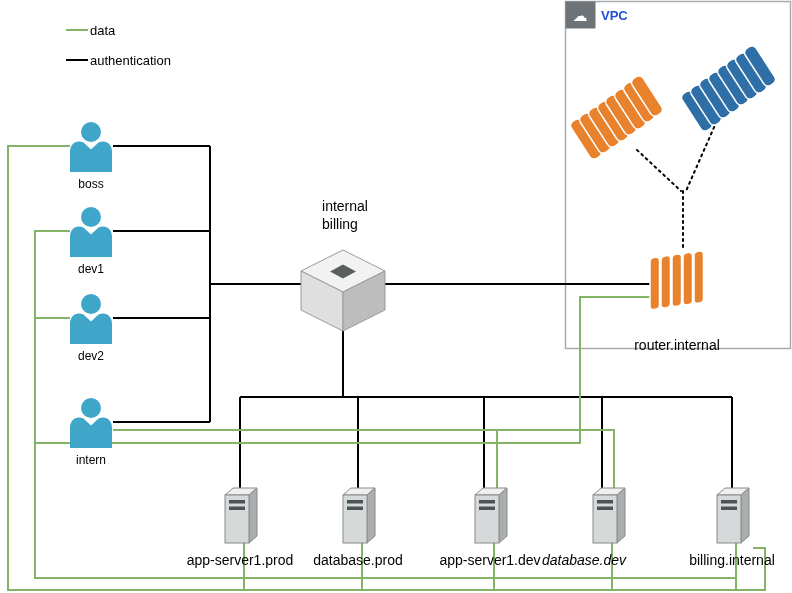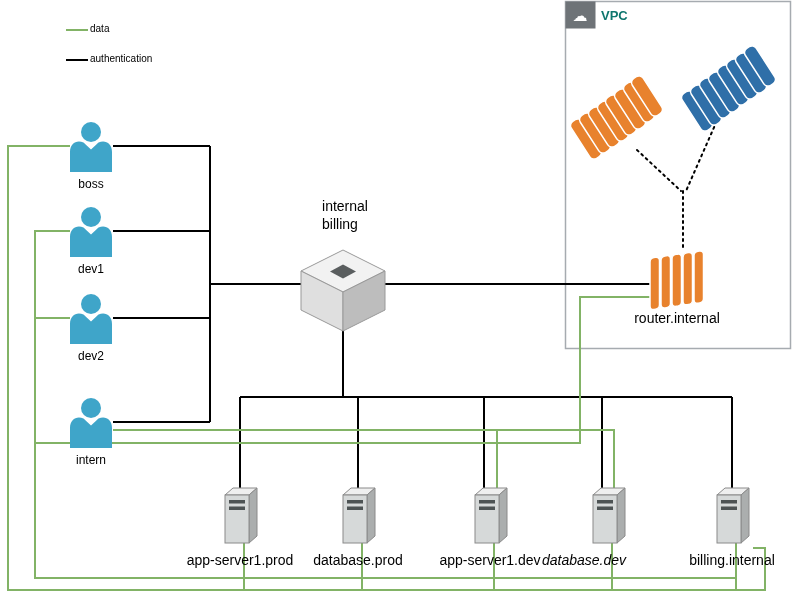--- a/index.html
+++ b/index.html
@@ -8,22 +8,22 @@
     width:792px;height:593px;
     background:#ffffff;
     font-family:"Liberation Sans","DejaVu Sans",sans-serif;
     overflow:hidden;
   }
   #diagram-svg{position:absolute;left:0;top:0;}
   .lbl{position:absolute;color:#000;white-space:nowrap;}
   .centered{transform:translateX(-50%);text-align:left;}
   .node-lbl{font-size:14px;}
   .user-lbl{font-size:12px;}
-  .legend-lbl{font-size:10px;}
-  .vpc-lbl{font-size:13px;color:#0f766e;font-weight:bold;}
+  .legend-lbl{font-size:13px;}
+  .vpc-lbl{font-size:13px;color:#1d4ed8;font-weight:bold;}
   .two-line{line-height:18px;}
 </style>
 </head>
 <body>
 
 <div id="canvas">
 
 <svg id="diagram-svg" width="792" height="593" viewBox="0 0 792 593">
   <defs>
     <g id="user-icon-shape">
@@ -147,21 +147,21 @@
 <div class="lbl user-lbl centered" style="left:91px;top:262px;">dev1</div>
 <div class="lbl user-lbl centered" style="left:91px;top:349px;">dev2</div>
 <div class="lbl user-lbl centered" style="left:91px;top:453px;">intern</div>
 
 <div class="lbl node-lbl centered two-line" style="left:345px;top:197px;">
   <div>internal</div>
   <div>billing</div>
 </div>
 
 <div class="lbl vpc-lbl" style="left:601px;top:8px;">VPC</div>
-<div class="lbl node-lbl centered" style="left:677px;top:310px;">router.internal</div>
+<div class="lbl node-lbl centered" style="left:677px;top:337px;">router.internal</div>
 
 <div class="lbl node-lbl centered" style="left:240px;top:552px;">app-server1.prod</div>
 <div class="lbl node-lbl centered" style="left:358px;top:552px;">database.prod</div>
 <div class="lbl node-lbl centered" style="left:490px;top:552px;">app-server1.dev</div>
 <div class="lbl node-lbl centered" style="left:584px;top:552px;font-style:italic;">database.dev</div>
 <div class="lbl node-lbl centered" style="left:732px;top:552px;">billing.internal</div>
 
 </div>
 
 </body></html>

